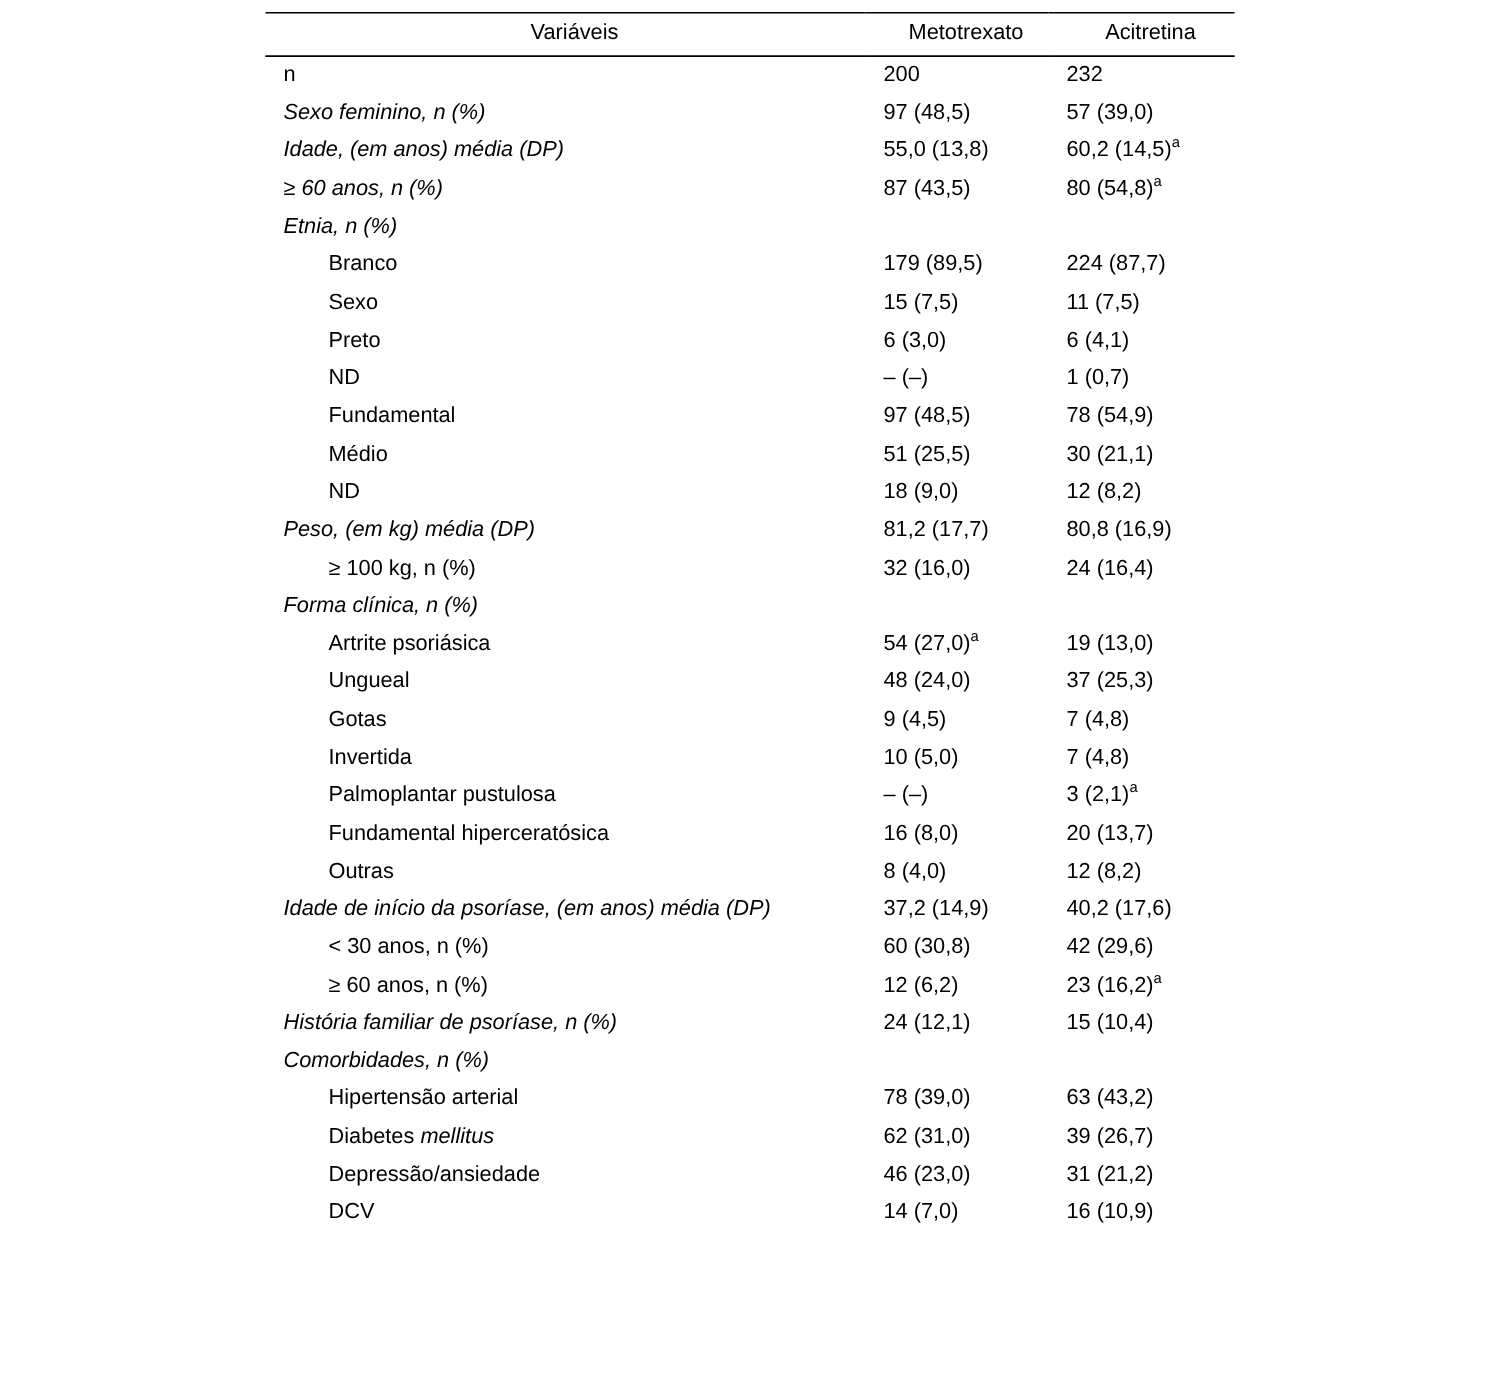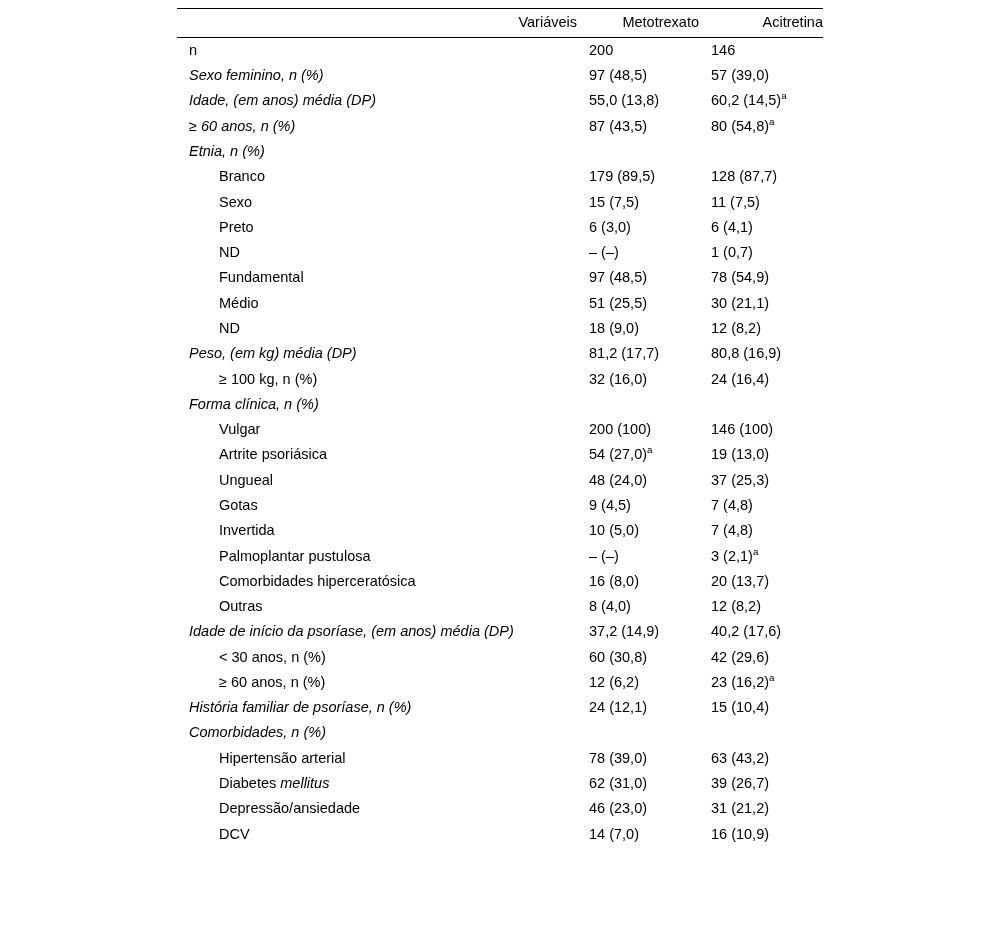--- a/index.html
+++ b/index.html
@@ -25,21 +25,21 @@
     width: 646px;
     font-size: 14.5px;
     line-height: 1.0;
   }
   table.data-table col.c-var  { width: 400px; }
   table.data-table col.c-col1 { width: 122px; }
   table.data-table col.c-col2 { width: 124px; }
 
   thead th {
     font-weight: normal;
-    text-align: right;
+    text-align: center;
     padding: 6px 0 7px 12px;
     vertical-align: bottom;
   }
   thead tr.head-row th {
     border-top: 1.4px solid #000;
     border-bottom: 1.1px solid #000;
   }
   tbody td {
     padding: 5.4px 0 5.4px 12px;
     vertical-align: top;
@@ -68,21 +68,21 @@
       <tr class="head-row">
         <th>Variáveis</th>
         <th>Metotrexato</th>
         <th>Acitretina</th>
       </tr>
     </thead>
     <tbody id="table-body">
         <tr>
           <td>n</td>
           <td>200</td>
-          <td>146</td>
+          <td>232</td>
         </tr>
         <tr>
           <td class="ital">Sexo feminino, n (%)</td>
           <td>97 (48,5)</td>
           <td>57 (39,0)</td>
         </tr>
         <tr>
           <td class="ital">Idade, (em anos) média (DP)</td>
           <td>55,0 (13,8)</td>
           <td>60,2 (14,5)<sup>a</sup></td>
@@ -93,21 +93,21 @@
           <td>80 (54,8)<sup>a</sup></td>
         </tr>
         <tr>
           <td class="ital">Etnia, n (%)</td>
           <td></td>
           <td></td>
         </tr>
         <tr>
           <td class="indent">Branco</td>
           <td>179 (89,5)</td>
-          <td>128 (87,7)</td>
+          <td>224 (87,7)</td>
         </tr>
         <tr>
           <td class="indent">Sexo</td>
           <td>15 (7,5)</td>
           <td>11 (7,5)</td>
         </tr>
         <tr>
           <td class="indent">Preto</td>
           <td>6 (3,0)</td>
           <td>6 (4,1)</td>
@@ -141,25 +141,20 @@
           <td class="indent">≥ 100    kg, n (%)</td>
           <td>32 (16,0)</td>
           <td>24 (16,4)</td>
         </tr>
         <tr>
           <td class="ital">Forma clínica, n (%)</td>
           <td></td>
           <td></td>
         </tr>
         <tr>
-          <td class="indent">Vulgar</td>
-          <td>200 (100)</td>
-          <td>146 (100)</td>
-        </tr>
-        <tr>
           <td class="indent">Artrite psoriásica</td>
           <td>54 (27,0)<sup>a</sup></td>
           <td>19 (13,0)</td>
         </tr>
         <tr>
           <td class="indent">Ungueal</td>
           <td>48 (24,0)</td>
           <td>37 (25,3)</td>
         </tr>
         <tr>
@@ -171,21 +166,21 @@
           <td class="indent">Invertida</td>
           <td>10 (5,0)</td>
           <td>7 (4,8)</td>
         </tr>
         <tr>
           <td class="indent">Palmoplantar pustulosa</td>
           <td>– (–)</td>
           <td>3 (2,1)<sup>a</sup></td>
         </tr>
         <tr>
-          <td class="indent">Comorbidades hiperceratósica</td>
+          <td class="indent">Fundamental hiperceratósica</td>
           <td>16 (8,0)</td>
           <td>20 (13,7)</td>
         </tr>
         <tr>
           <td class="indent">Outras</td>
           <td>8 (4,0)</td>
           <td>12 (8,2)</td>
         </tr>
         <tr>
           <td class="ital">Idade de início da psoríase, (em anos) média (DP)</td>

